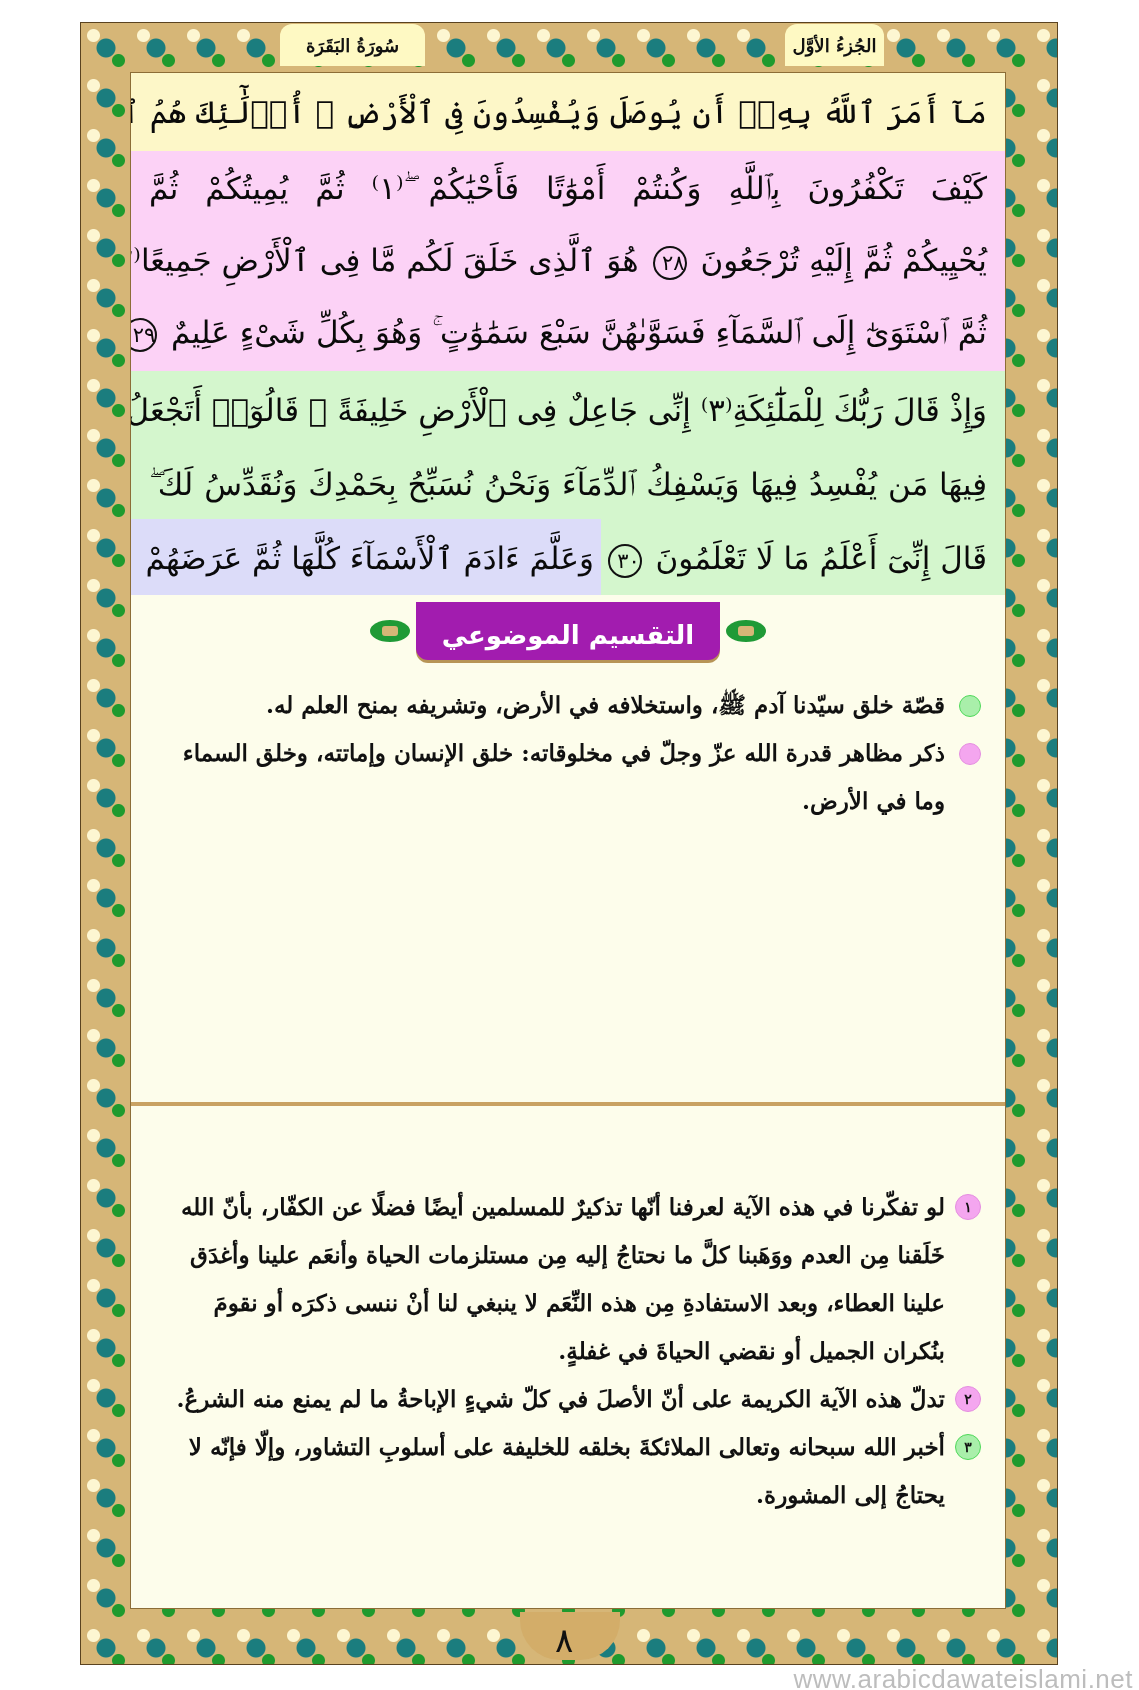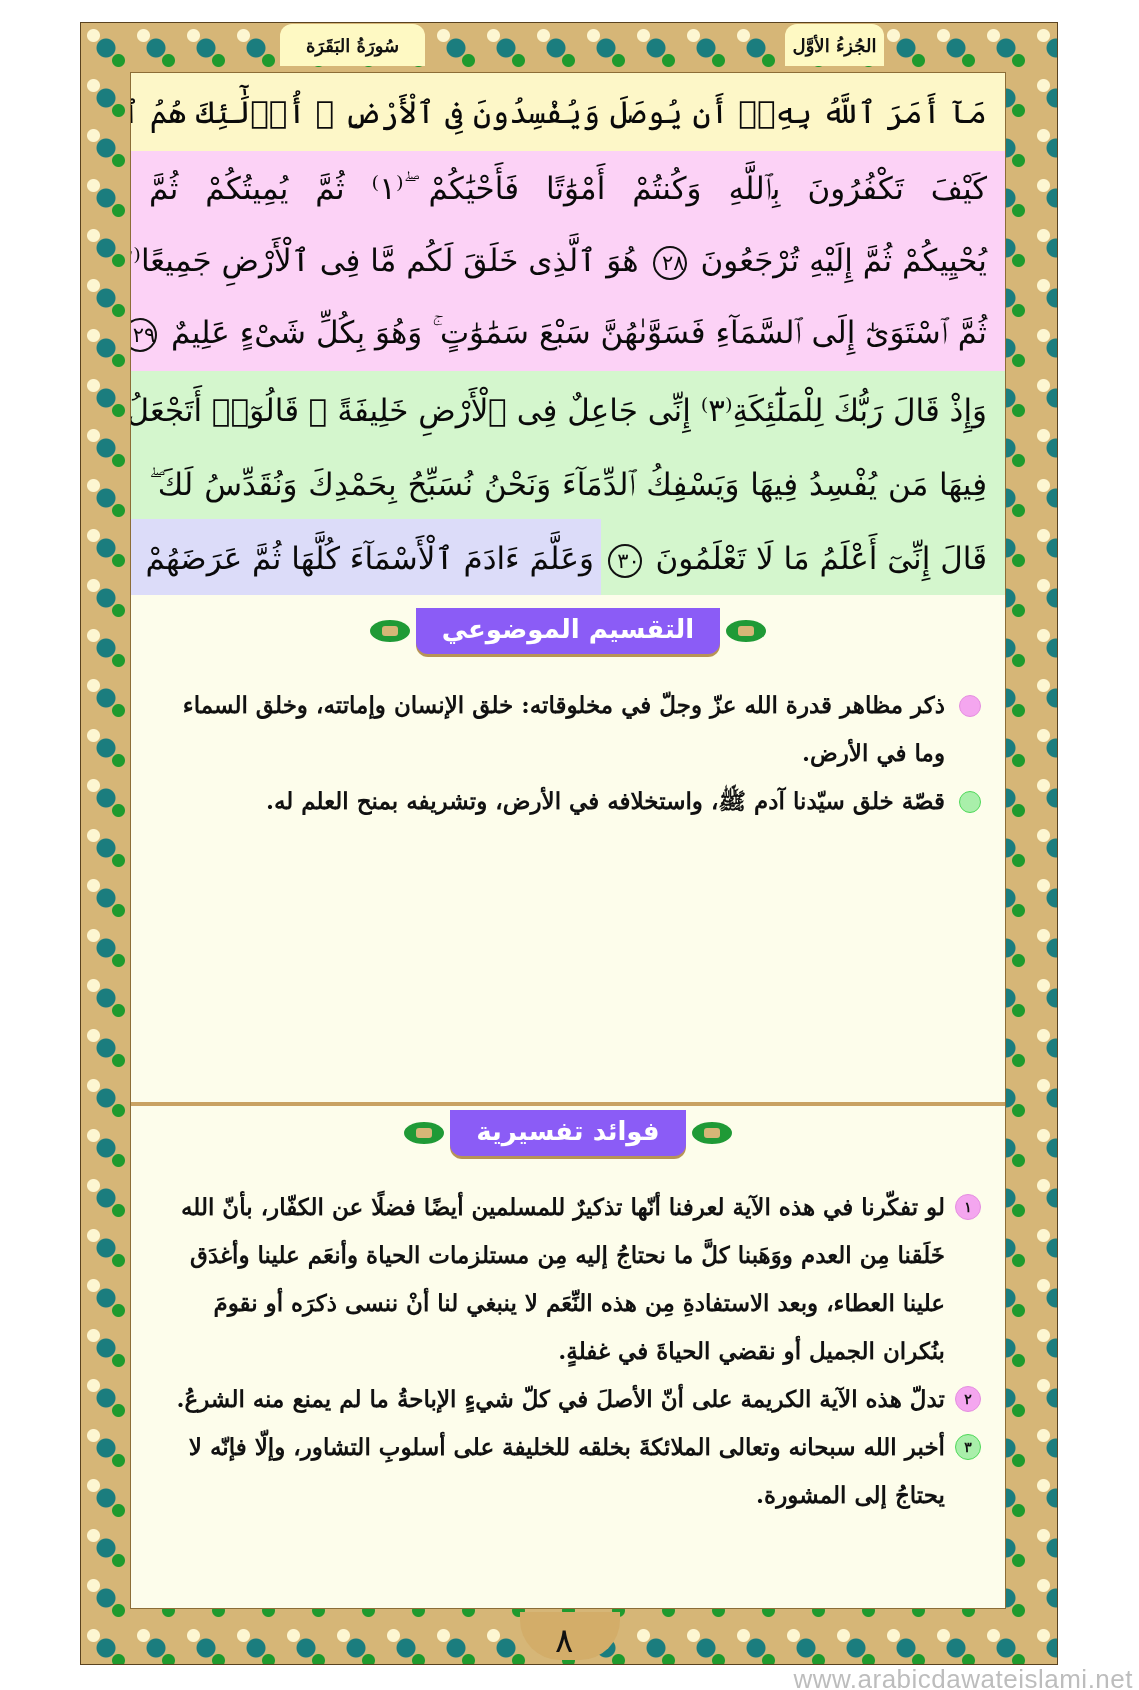--- a/index.html
+++ b/index.html
@@ -29,22 +29,22 @@
   .band.green { top:298px; height:224px; background:#d4f6cd; }
   .band.lav { top:446px; left:0; width:470px; height:76px; background:#dcdcf9; }
 
   .qline { position:absolute; left:18px; right:18px; height:70px; direction:rtl;
            font-family:"DejaVu Serif", serif; font-size:31px; color:#0a0a0a; white-space:nowrap;
            text-align:justify; text-align-last:justify; line-height:70px; }
   .ayah-num { display:inline-block; width:30px; height:30px; border:2px solid #111; border-radius:50%;
               font-size:21px; line-height:30px; text-align:center; vertical-align:middle; margin:0 4px; }
 
   .section-head { position:absolute; left:0; width:874px; height:60px; display:flex; justify-content:center; align-items:center; }
-  .head-box { background:#8b5cf6; color:#fff; font-family:"DejaVu Sans", sans-serif; font-weight:bold;
-              font-size:26px; padding:6px 26px 10px; border-radius:0 0 12px 12px; box-shadow:0 3px 0 #b79456;
+  .head-box { background:#a21caf; color:#fff; font-family:"DejaVu Sans", sans-serif; font-weight:bold;
+              font-size:26px; padding:18px 26px 10px; border-radius:0 0 12px 12px; box-shadow:0 3px 0 #b79456;
               direction:rtl; position:relative; }
   .head-orn { width:40px; height:22px; background:#1f9a36; border-radius:50%; margin:0 6px; position:relative; }
   .head-orn::after { content:""; position:absolute; left:12px; top:6px; width:16px; height:10px; background:#d6b677; border-radius:3px; }
 
   .bullet-list { position:absolute; left:20px; right:20px; direction:rtl; font-family:"DejaVu Serif", serif;
                  font-size:23px; font-weight:bold; color:#111; }
   .bitem { position:relative; padding-right:40px; line-height:48px; margin-bottom:0px; }
   .dot { position:absolute; right:4px; top:14px; width:20px; height:20px; border-radius:50%; }
   .num { position:absolute; right:4px; top:11px; width:24px; height:24px; border-radius:50%; font-size:14px;
          line-height:24px; text-align:center; font-weight:bold; color:#111; }
@@ -106,36 +106,31 @@
   </div>
 
   <div class="section-head" style="top:528px">
     <span class="head-orn"></span>
     <span class="head-box">التقسيم الموضوعي</span>
     <span class="head-orn"></span>
   </div>
 
   <div class="bullet-list" style="top:608px">
     <div class="bitem">
+      <span class="dot" style="background:#a9efaa;border:1px solid #4fd95a"></span>
+      <span>قصّة خلق سيّدنا آدم ﷺ، واستخلافه في الأرض، وتشريفه بمنح العلم له.</span>
+    </div>
+    <div class="bitem">
       <span class="dot" style="background:#f4a6ef;border:1px solid #e58ee0"></span>
       <span>ذكر مظاهر قدرة الله عزّ وجلّ في مخلوقاته: خلق الإنسان وإماتته، وخلق السماء وما في الأرض.</span>
-    </div>
-    <div class="bitem">
-      <span class="dot" style="background:#a9efaa;border:1px solid #4fd95a"></span>
-      <span>قصّة خلق سيّدنا آدم ﷺ، واستخلافه في الأرض، وتشريفه بمنح العلم له.</span>
     </div>
   </div>
 
   <div class="divider"></div>
 
-  <div class="section-head" style="top:1030px">
-    <span class="head-orn"></span>
-    <span class="head-box">فوائد تفسيرية</span>
-    <span class="head-orn"></span>
-  </div>
 
   <div class="bullet-list" style="top:1110px">
     <div class="bitem">
       <span class="num" style="background:#f4a6ef;border:1px solid #e58ee0">١</span>
       <span>لو تفكّرنا في هذه الآية لعرفنا أنّها تذكيرٌ للمسلمين أيضًا فضلًا عن الكفّار، بأنّ الله خَلَقنا مِن العدم ووَهَبنا كلَّ ما نحتاجُ إليه مِن مستلزمات الحياة وأنعَم علينا وأغدَق علينا العطاء، وبعد الاستفادةِ مِن هذه النِّعَم لا ينبغي لنا أنْ ننسى ذكرَه أو نقومَ بنُكران الجميل أو نقضي الحياةَ في غفلةٍ.</span>
     </div>
     <div class="bitem">
       <span class="num" style="background:#f4a6ef;border:1px solid #e58ee0">٢</span>
       <span>تدلّ هذه الآية الكريمة على أنّ الأصلَ في كلّ شيءٍ الإباحةُ ما لم يمنع منه الشرعُ.</span>
     </div>

